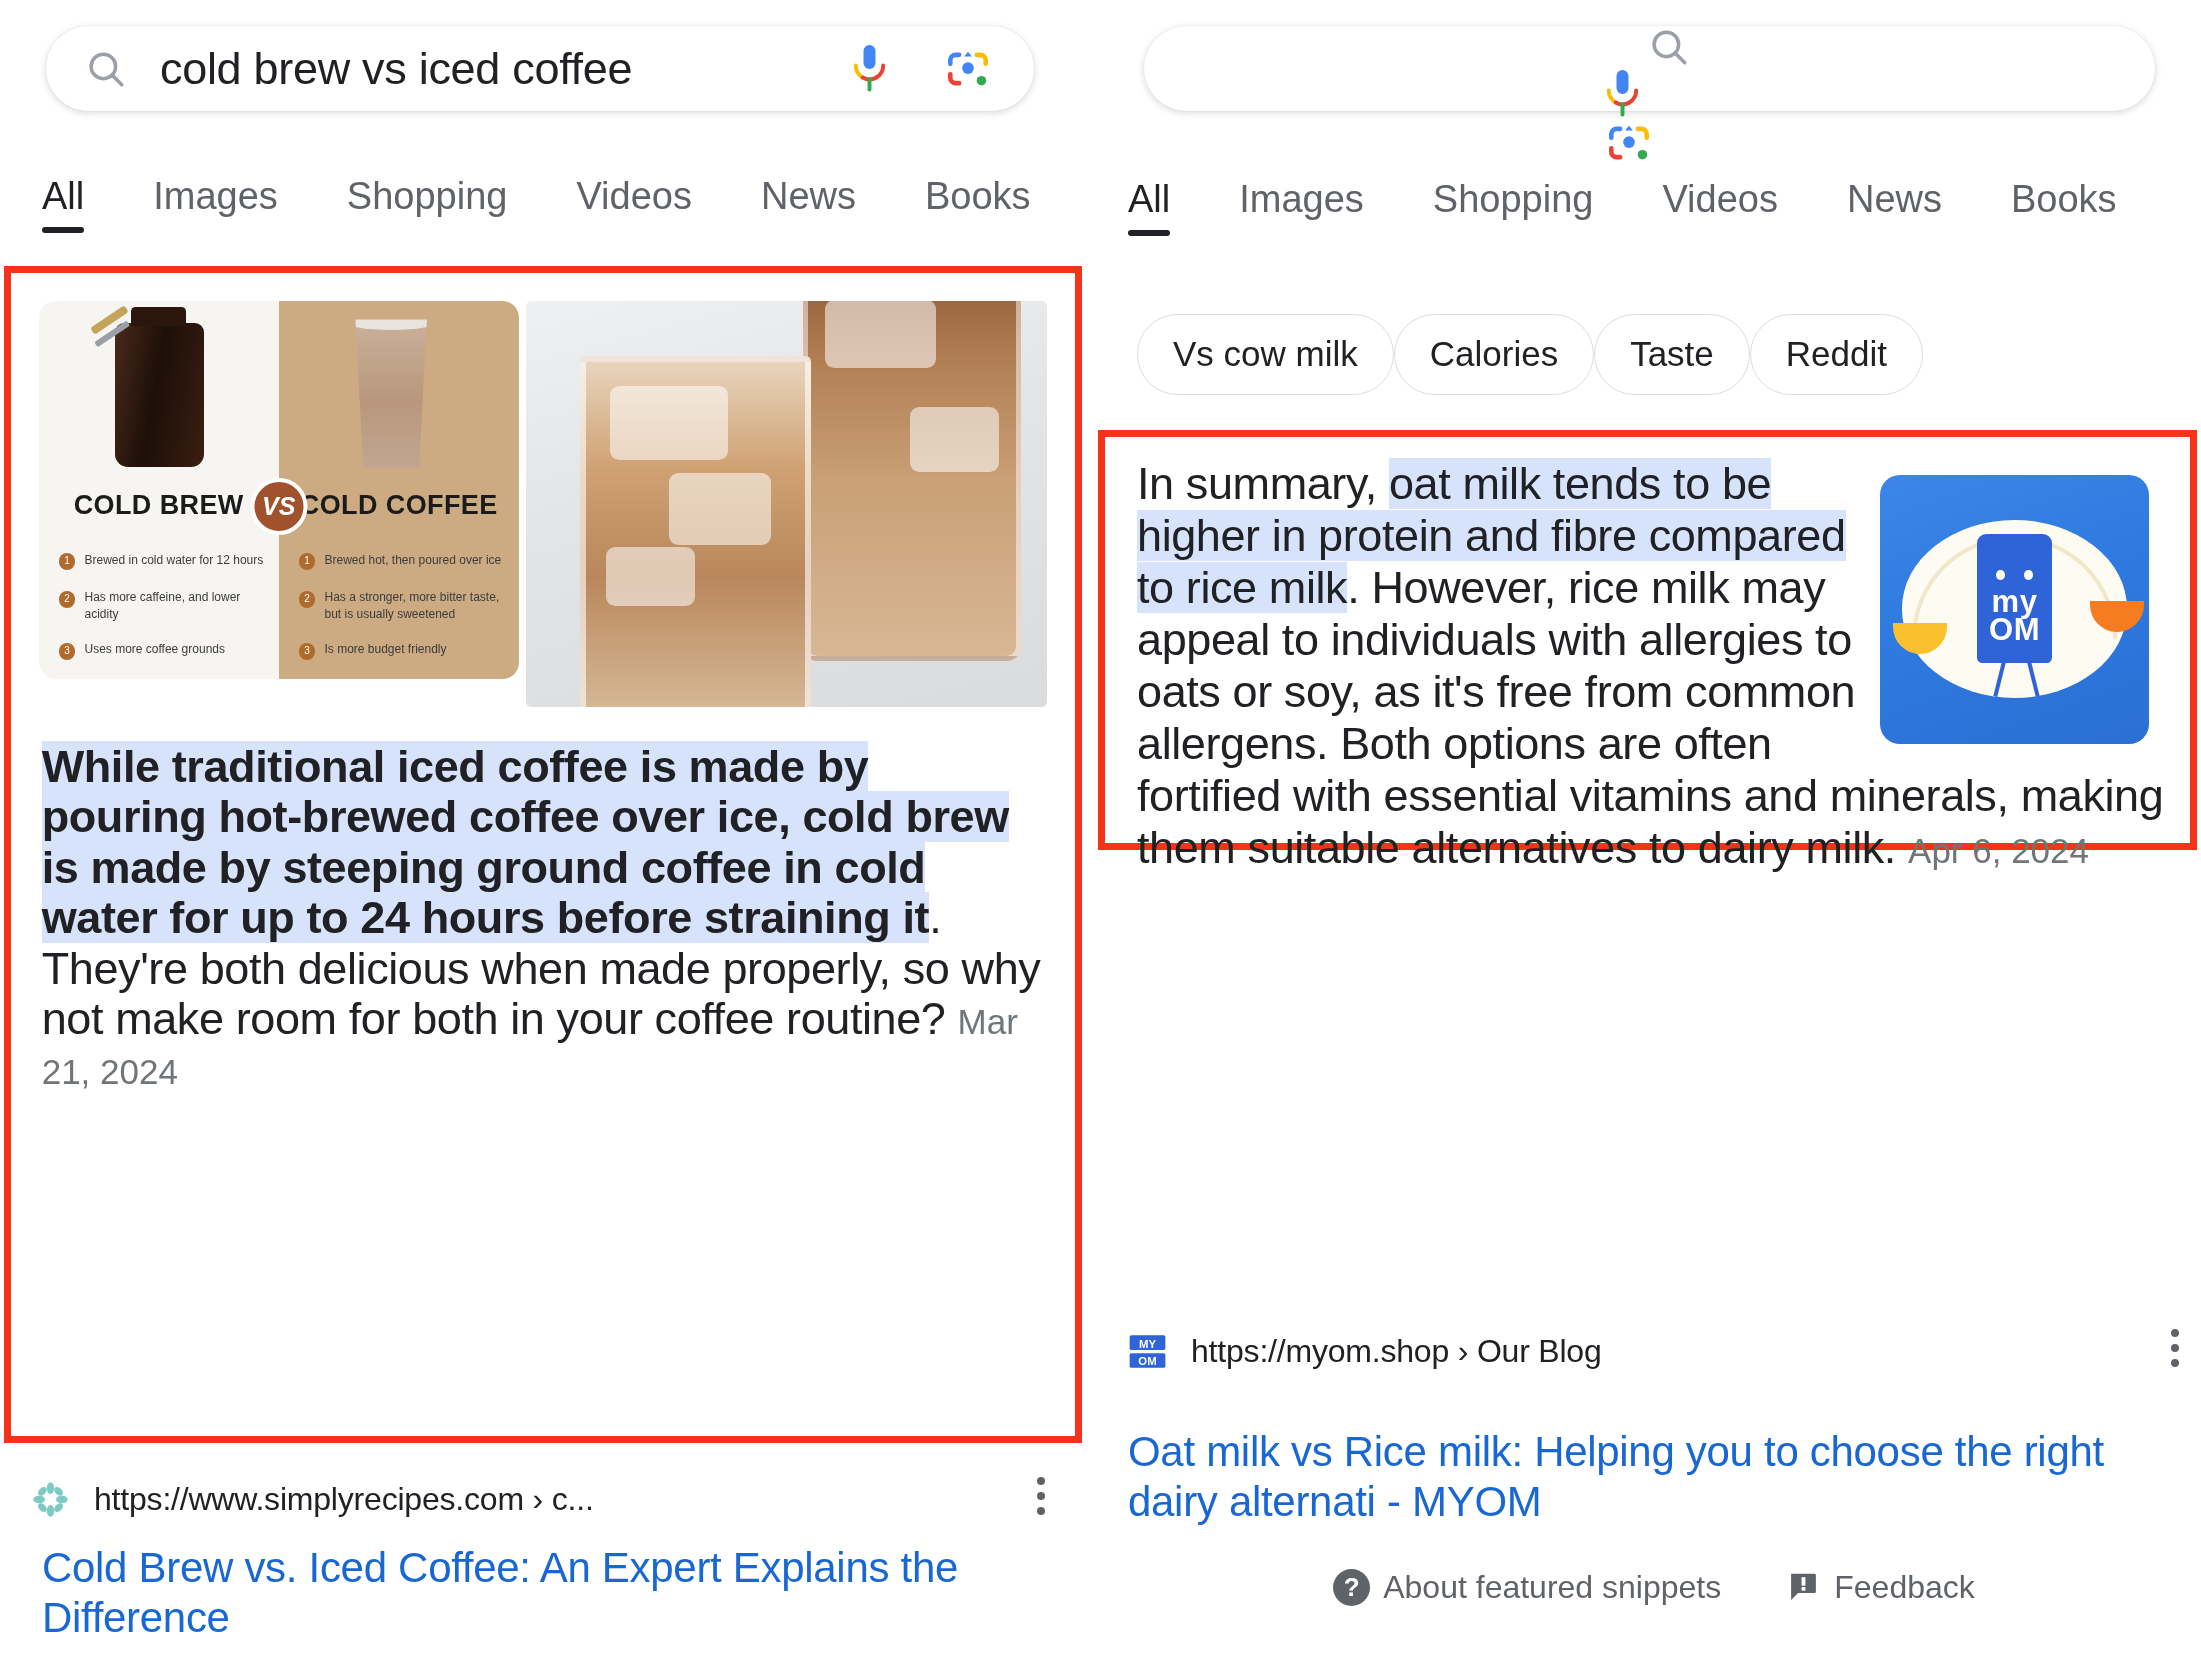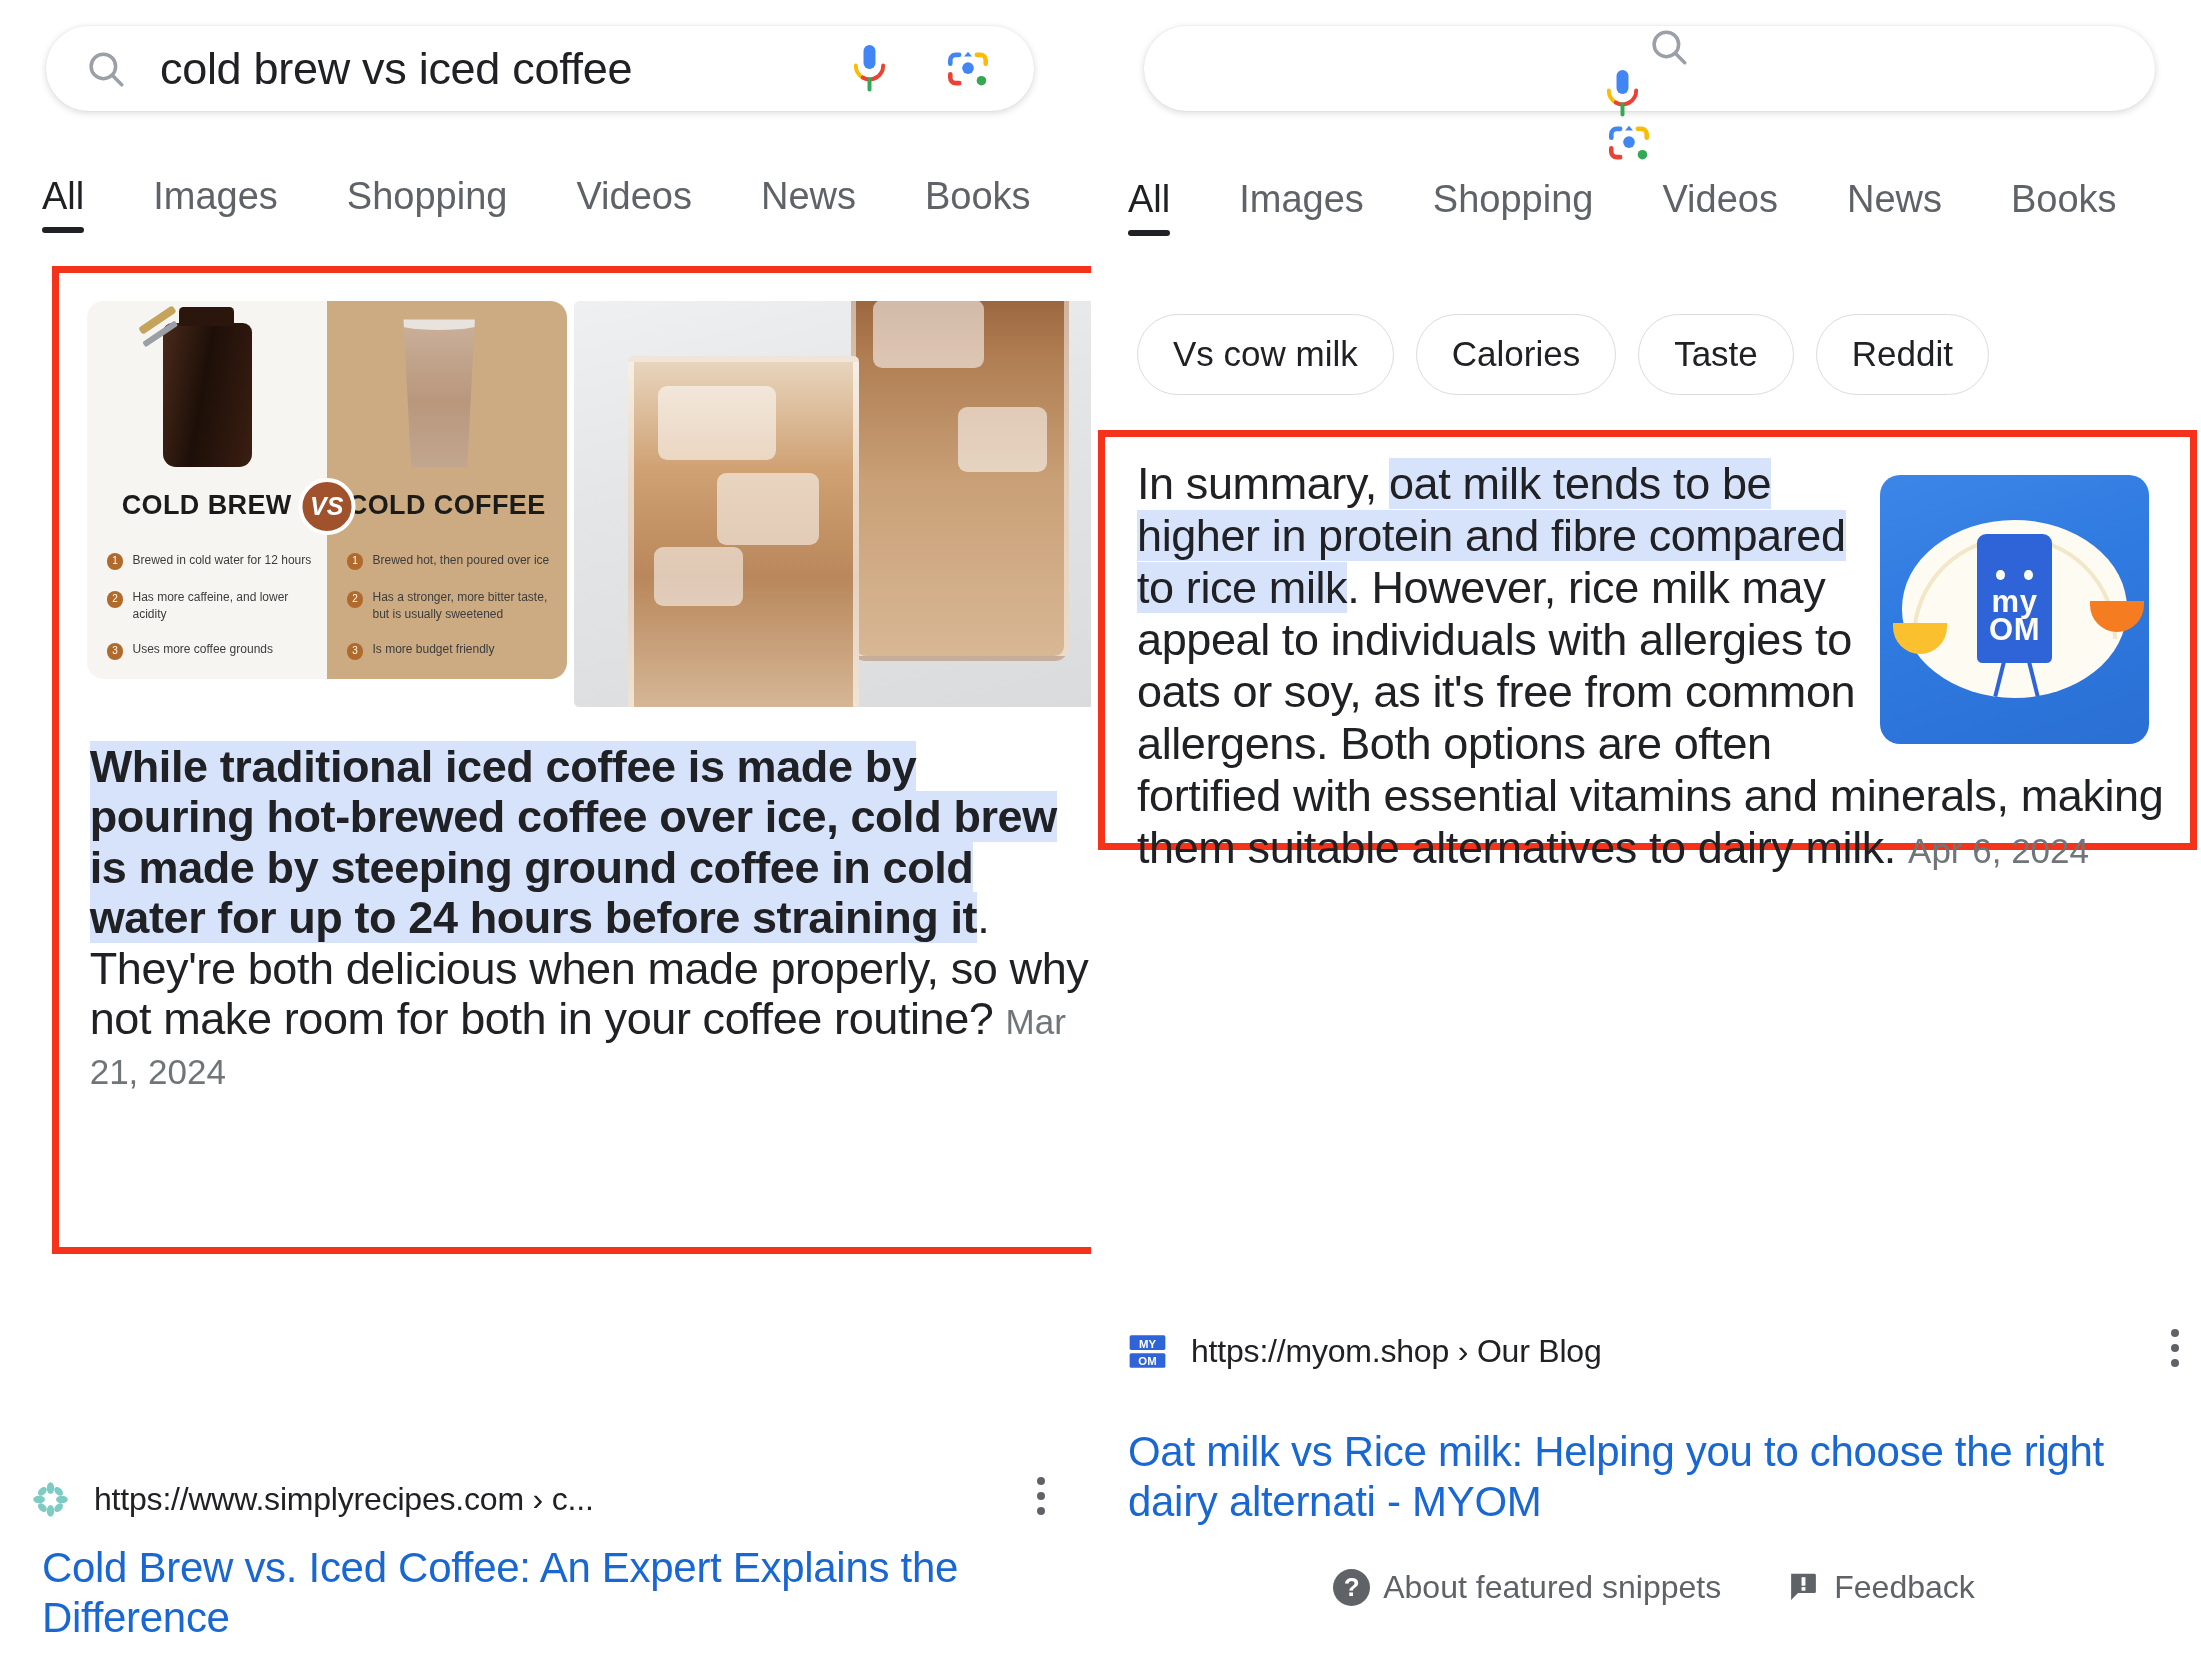--- a/index.html
+++ b/index.html
@@ -50,42 +50,41 @@
   .tabs-left  { left: 42px;   top: 175px; }
   .tabs-right { left: 1128px; top: 178px; }
   .tab { position: relative; color: #5f6368; margin-right: 69px; padding-bottom: 15px; }
   .tab.active { color: #202124; }
   .tab.active::after {
     content: ""; position: absolute; left: 0; right: 0; bottom: 0;
     height: 6.5px; background: #202124; border-radius: 3.7px;
   }
 
   
-  .chips { position: absolute; left: 1137px; top: 314px; display: flex; gap: 22px; }
+  .chips { position: absolute; left: 1137px; top: 314px; display: flex; }
   .chip {
     border: 1.8px solid #dadce0;
     border-radius: 46px;
     padding: 19.4px 35px;
     font-size: 35px;
     color: #202124;
     background: #fff;
     white-space: nowrap;
   }
 
   
   .redbox { position: absolute; border: 7.4px solid #f4331a; background: transparent; pointer-events: none; }
   .redbox-right { left: 1098px; top: 430px;  width: 1099px; height: 420px; }
 
   
   .fs-left {
     position: absolute; left: 3.7px; top: 266px;
-    width: 1078px; height: 988px;
+    width: 1078px; height: 1177px;
     border: 7.4px solid #f4331a;
     background: #fff;
-    margin-left: 48px;
   }
   .fs-media { position: relative; height: 406px; margin: 28px 28px 0 28px; display: flex; }
 
   
   .info {
     position: relative; width: 480px; height: 378px;
     border-radius: 16.6px; overflow: hidden; flex: none;
   }
   .info-half-l { position: absolute; left: 0; top: 0; width: 50%; height: 100%; background: #f7f5f2; }
   .info-half-r { position: absolute; right: 0; top: 0; width: 50%; height: 100%; background: #cdab82; }

